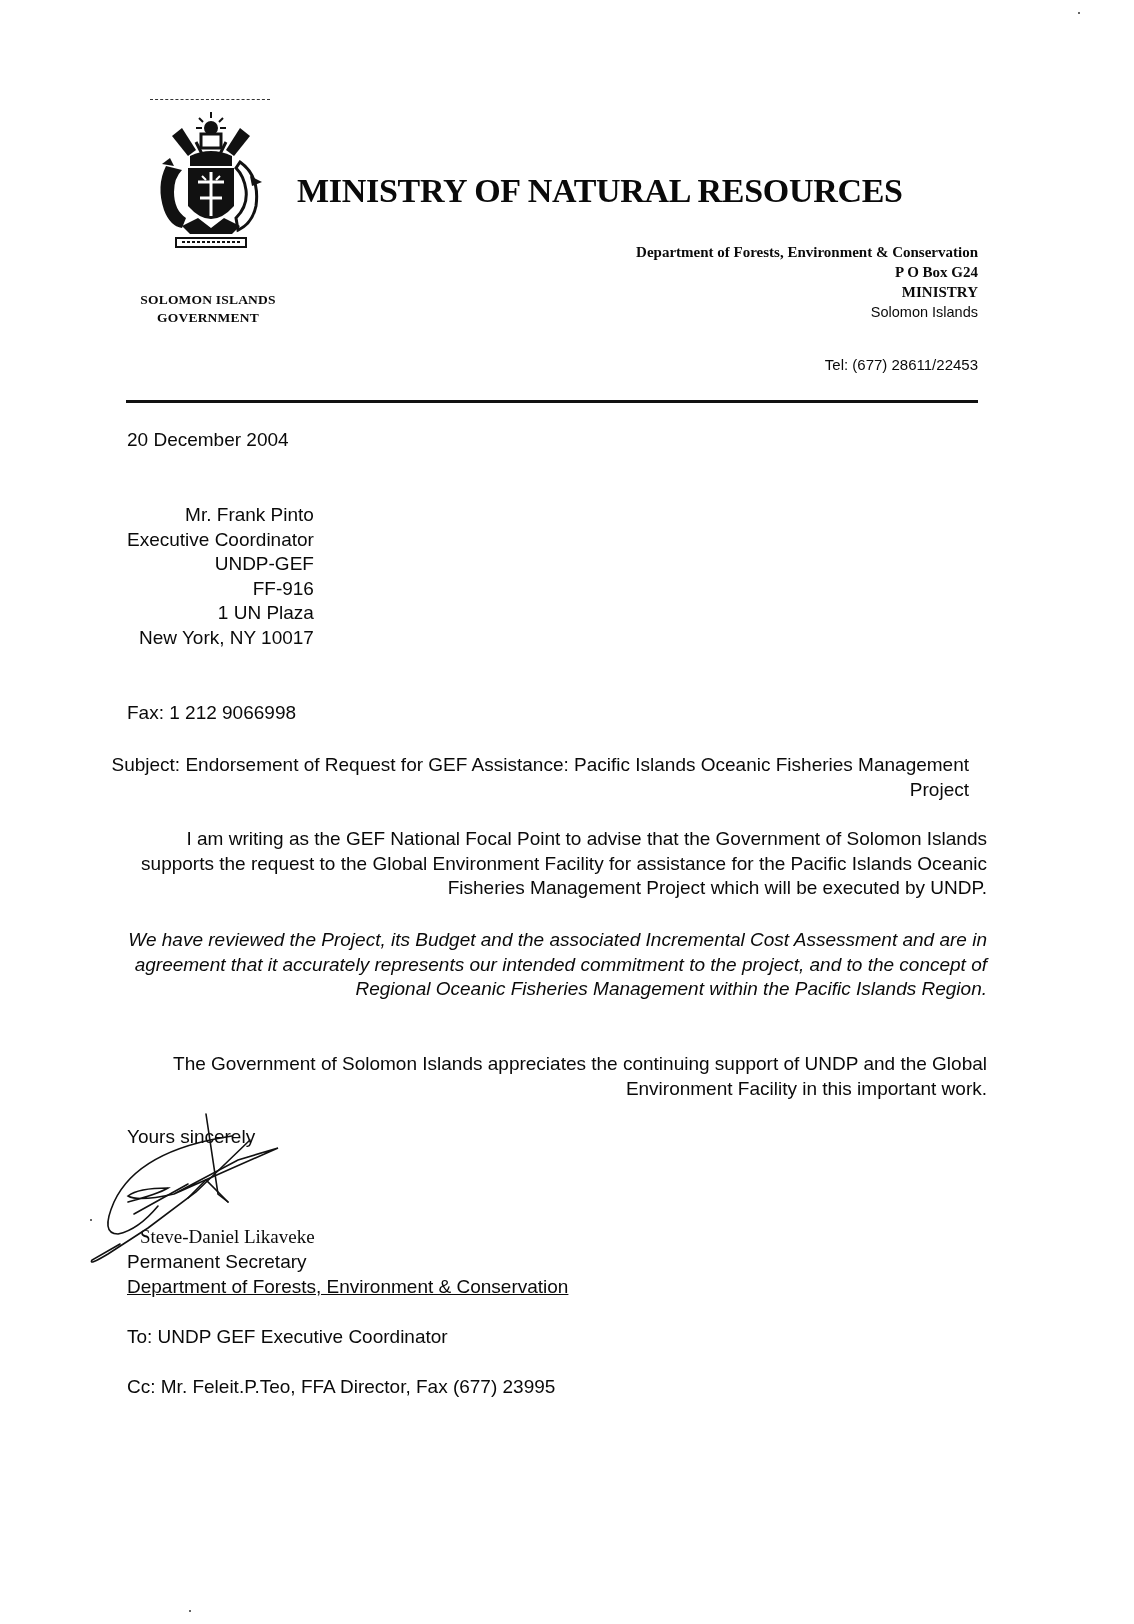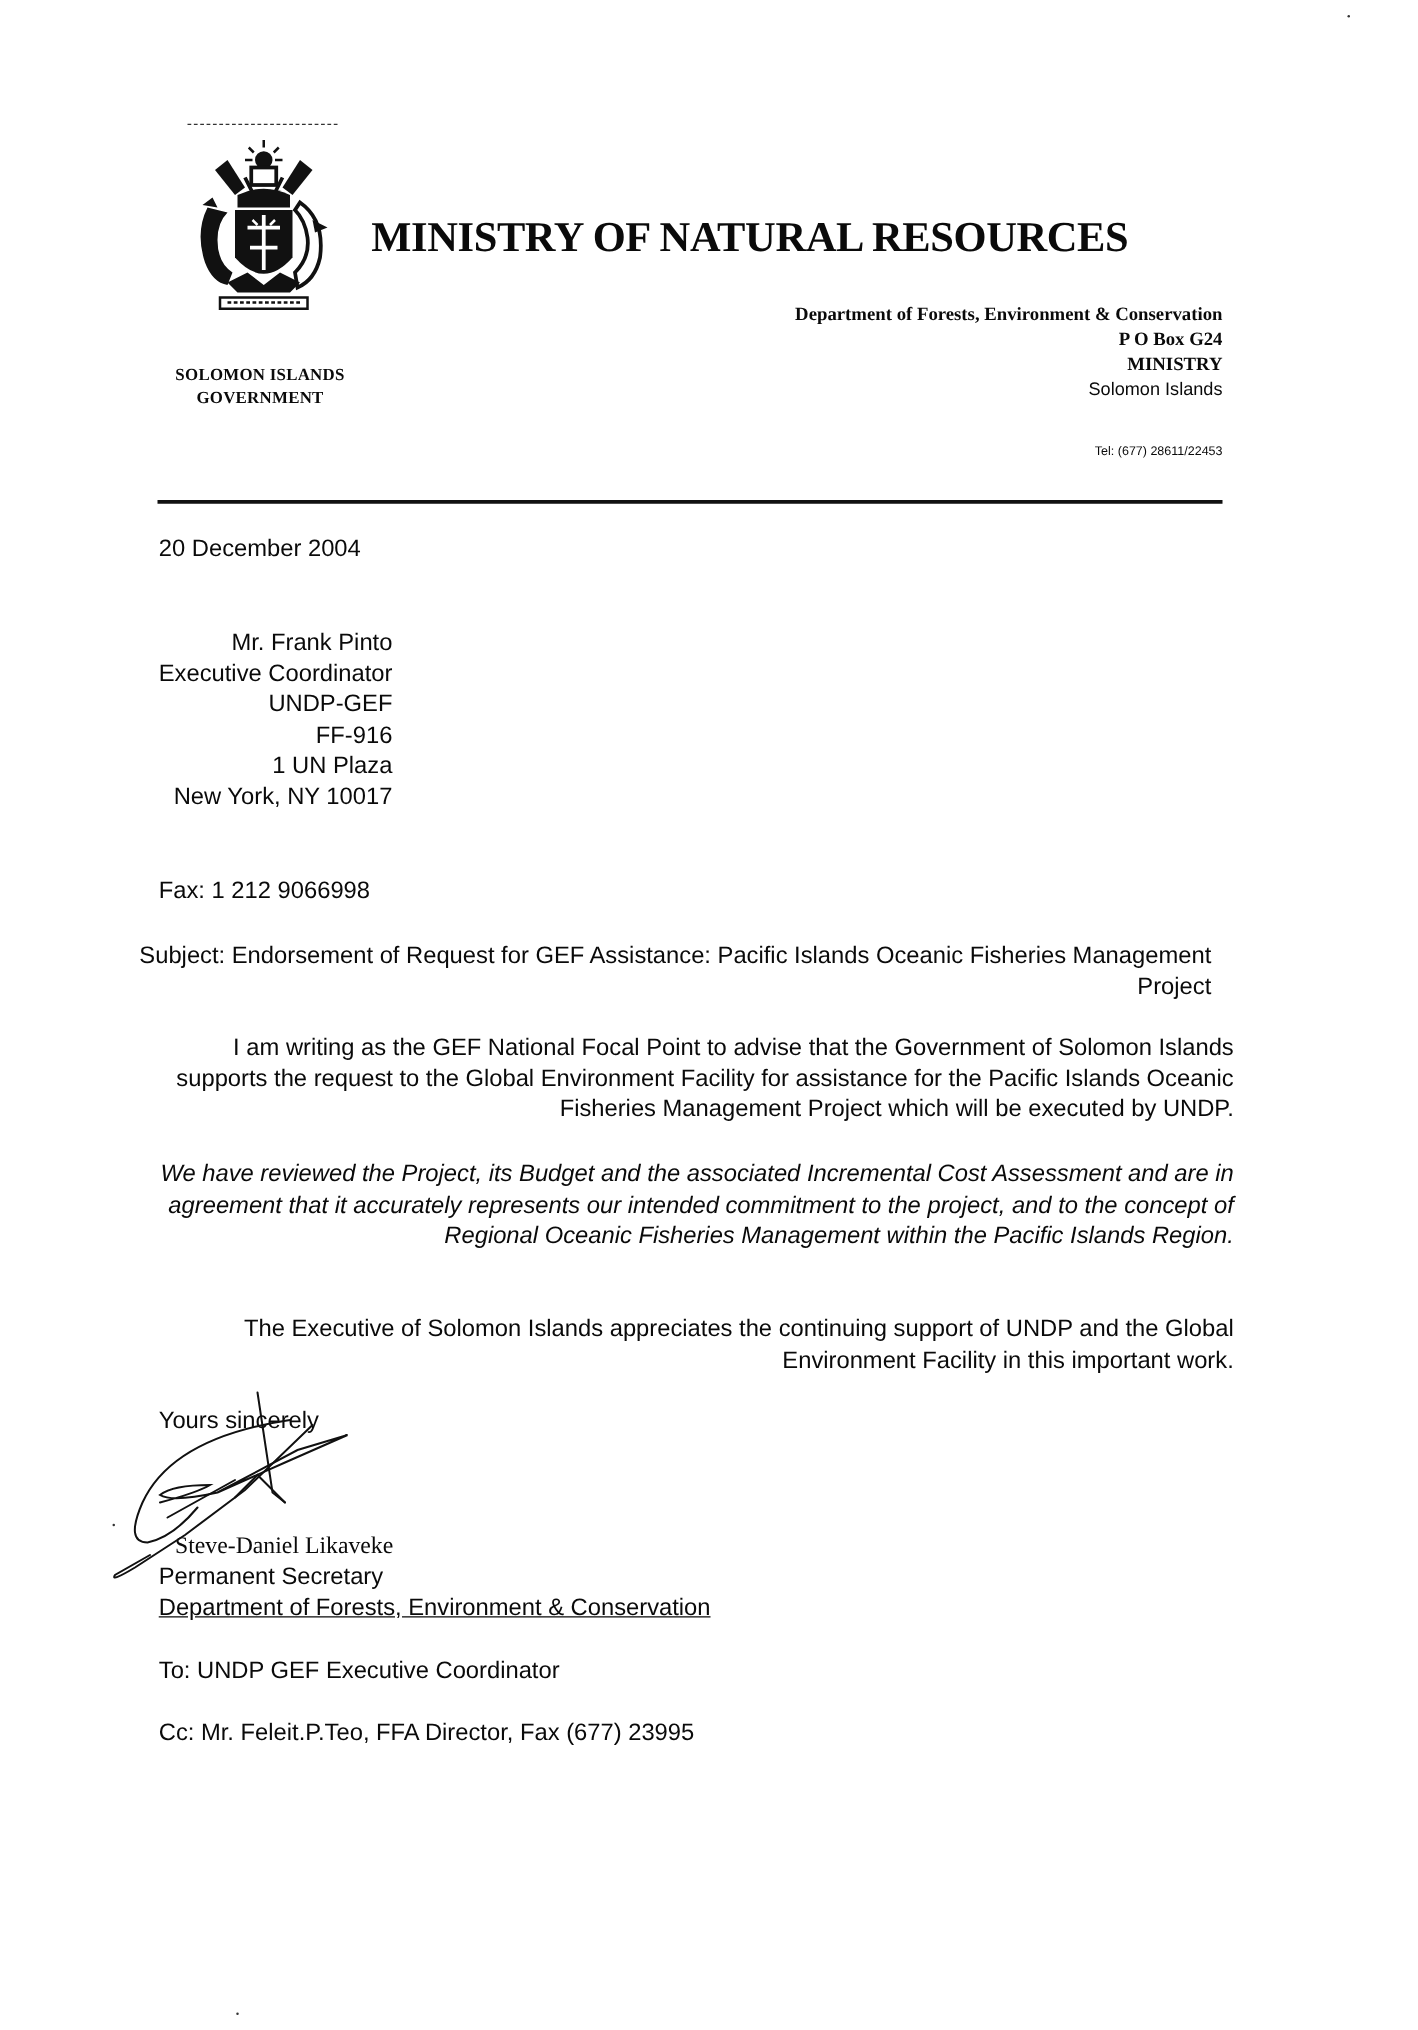--- a/index.html
+++ b/index.html
@@ -50,21 +50,21 @@
       font-size: 15px;
       line-height: 20px;
     }
     .dept-block .plain {
       font-family: "Liberation Sans", sans-serif;
       font-weight: normal;
       font-size: 14.5px;
     }
     .tel {
       right: 156px; top: 356px;
-      font-size: 10px;
+      font-size: 15px;
       white-space: nowrap;
     }
     .header-rule {
       left: 126px; top: 400px; width: 852px; height: 0;
       border-top: 3px solid #111;
     }
 
     
     .letter {
       font-size: 19px;
@@ -175,21 +175,21 @@
   <div>1 UN Plaza</div>
   <div>New York, NY 10017</div>
 </div>
 
 <div class="abs letter fax">Fax: 1 212 9066998</div>
 
 <div class="abs letter subject">Subject: Endorsement of Request for GEF Assistance: Pacific Islands Oceanic Fisheries Management Project</div>
 
 <div class="abs letter para p1">I am writing as the GEF National Focal Point to advise that the Government of Solomon Islands supports the request to the Global Environment Facility for assistance for the Pacific Islands Oceanic Fisheries Management Project which will be executed by UNDP.</div>
 <div class="abs letter para p2">We have reviewed the Project, its Budget and the associated Incremental Cost Assessment and are in agreement that it accurately represents our intended commitment to the project, and to the concept of Regional Oceanic Fisheries Management within the Pacific Islands Region.</div>
-<div class="abs letter para p3">The Executive of Solomon Islands appreciates the continuing support of UNDP and the Global Environment Facility in this important work.</div>
+<div class="abs letter para p3">The Government of Solomon Islands appreciates the continuing support of UNDP and the Global Environment Facility in this important work.</div>
 
 <div class="abs letter closing">Yours sincerely</div>
 
 <div class="abs letter sig-name">Steve-Daniel Likaveke</div>
 <div class="abs letter sig-title">Permanent Secretary</div>
 <div class="abs letter sig-dept">Department of Forests, Environment &amp; Conservation</div>
 
 <div class="abs letter to-line">To: UNDP GEF Executive Coordinator</div>
 <div class="abs letter cc-line">Cc: Mr. Feleit.P.Teo, FFA Director, Fax (677) 23995</div>
 

